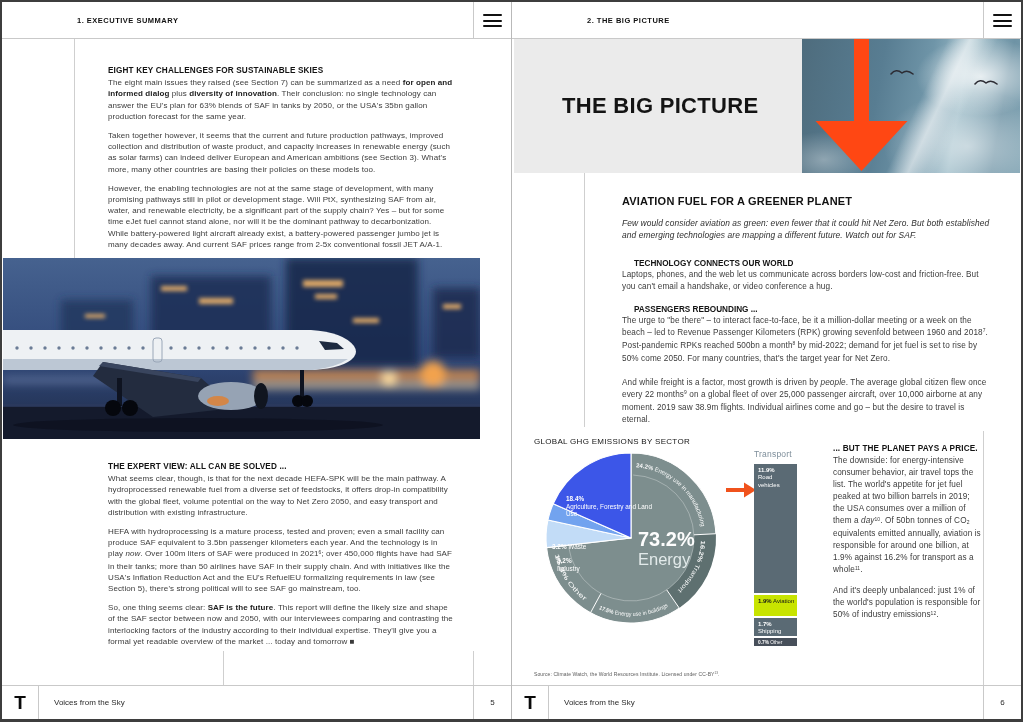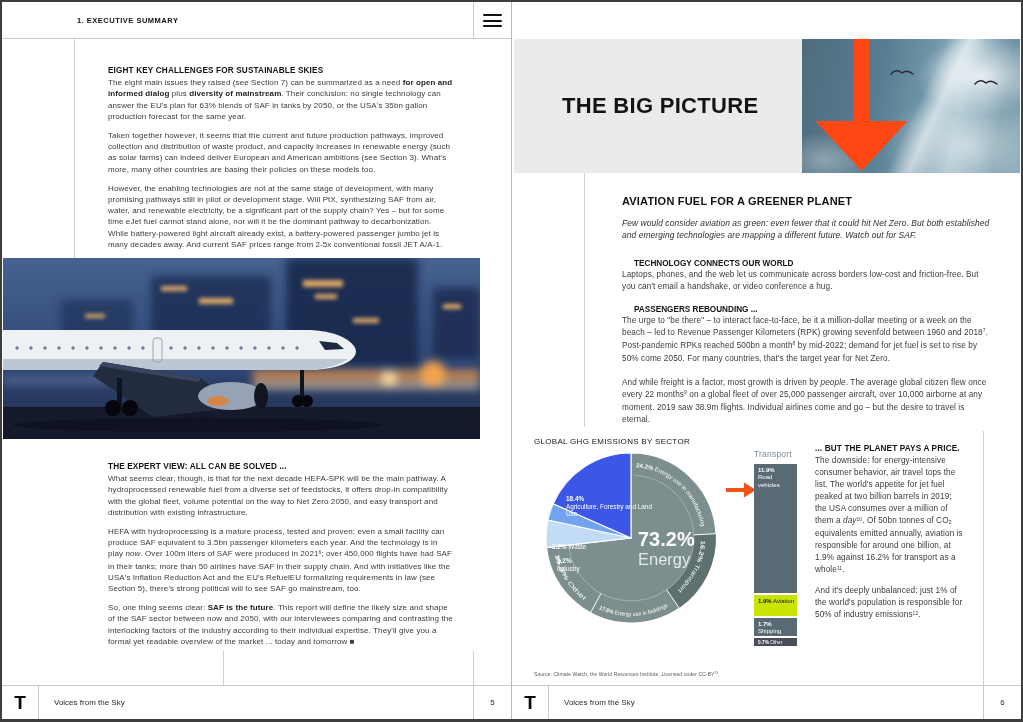--- a/index.html
+++ b/index.html
@@ -54,21 +54,21 @@
   .pie-center .pct{font-size:20px;font-weight:bold;line-height:21px;color:#fdfdfd}
   .pie-center .lbl{font-size:16.5px;line-height:18px;color:#e2eaea;font-weight:400}
   .mini-arrow{position:absolute;left:214px;top:442px}
   .bar-wrap{position:absolute;left:242px;top:410px;width:43px}
   .bar-title{font-size:8.5px;color:#7e8e9a;margin:0 0 5px;letter-spacing:.2px}
   .bar-col{display:flex;flex-direction:column;gap:2px;width:43px}
   .bar-seg{font-size:6px;line-height:7.4px;padding:3px 2px 0 4px;overflow:hidden}
   .bar-seg .bs-pct{font-weight:bold}
   .bar-seg.two-line span{display:block}
   .bar-seg.tiny{font-size:4.8px;padding-top:1.5px;line-height:5.5px}
-  .aside{left:303px;top:396px;width:148px}
+  .aside{left:321px;top:396px;width:148px}
   .aside h3{margin-bottom:1px}
   .aside p{font-size:8.2px;line-height:12px}
   .source-note{position:absolute;left:22px;top:632px;font-size:5px;color:#5a5a5a;letter-spacing:.1px}
   
   .plane-photo{position:absolute;left:1px;top:219px;width:477px;height:181px;overflow:hidden;z-index:3;background:#223}
   .down-arrow,.bird{position:absolute}
 </style>
 </head>
 <body>
 
@@ -85,21 +85,21 @@
       </button>
     </header>
 
     <div class="page-body">
       <div class="rule" style="left:72px;top:0;height:219px"></div>
       <div class="rule" style="left:221px;top:612px;height:35px"></div>
       <div class="rule" style="left:471px;top:612px;height:35px"></div>
 
       <div class="body-text" style="left:106px;top:18px;width:346px">
         <h3>EIGHT KEY CHALLENGES FOR SUSTAINABLE SKIES</h3>
-        <p>The eight main issues they raised (see Section 7) can be summarized as a need <b>for open and informed dialog</b> plus <b>diversity of mainstream</b>. Their conclusion: no single technology can answer the EU's plan for 63% blends of SAF in tanks by 2050, or the USA's 35bn gallon production forecast for the same year.</p>
+        <p>The eight main issues they raised (see Section 7) can be summarized as a need <b>for open and informed dialog</b> plus <b>diversity of innovation</b>. Their conclusion: no single technology can answer the EU's plan for 63% blends of SAF in tanks by 2050, or the USA's 35bn gallon production forecast for the same year.</p>
         <p>Taken together however, it seems that the current and future production pathways, improved collection and distribution of waste product, and capacity increases in renewable energy (such as solar farms) can indeed deliver European and American ambitions (see Section 3). What's more, many other countries are basing their policies on these models too.</p>
         <p>However, the enabling technologies are not at the same stage of development, with many promising pathways still in pilot or development stage. Will PtX, synthesizing SAF from air, water, and renewable electricity, be a significant part of the supply chain? Yes – but for some time eJet fuel cannot stand alone, nor will it be the dominant pathway to decarbonization. While battery-powered light aircraft already exist, a battery-powered passenger jumbo jet is many decades away. And current SAF prices range from 2-5x conventional fossil JET A/A-1.</p>
       </div>
 
       <figure class="plane-photo">
         <svg viewBox="0 0 477 181" width="477" height="181">
           <defs>
             <linearGradient id="sky" x1="0" y1="0" x2="0" y2="1">
               <stop offset="0" stop-color="#46628f"></stop>
                 <stop offset=".55" stop-color="#31497a"></stop>
@@ -192,20 +192,29 @@
       <div class="logo-box">T</div>
       <div class="footer-title">Voices from the Sky</div>
       <div class="footer-sep"></div>
       <div class="page-num">5</div>
     </footer>
   </section>
 
   <div class="page-divider"></div>
 
   <section class="page">
+    <header class="page-header">
+      <span class="ph-label">2. THE BIG PICTURE</span>
+      <span class="ph-sep"></span>
+      <button class="hamburger" aria-label="menu">
+        <i></i>
+          <i></i>
+          <i></i>
+      </button>
+    </header>
 
     <div class="page-body">
 
       <div class="banner">
         <div class="banner-title-block">
           <span class="banner-title">THE BIG PICTURE</span>
         </div>
         <div class="banner-photo">
           <svg class="down-arrow" style="left:0;top:0" width="218" height="134" viewBox="0 0 218 134">
             <rect x="52" y="0" width="15" height="96" fill="#ff4713"></rect>

